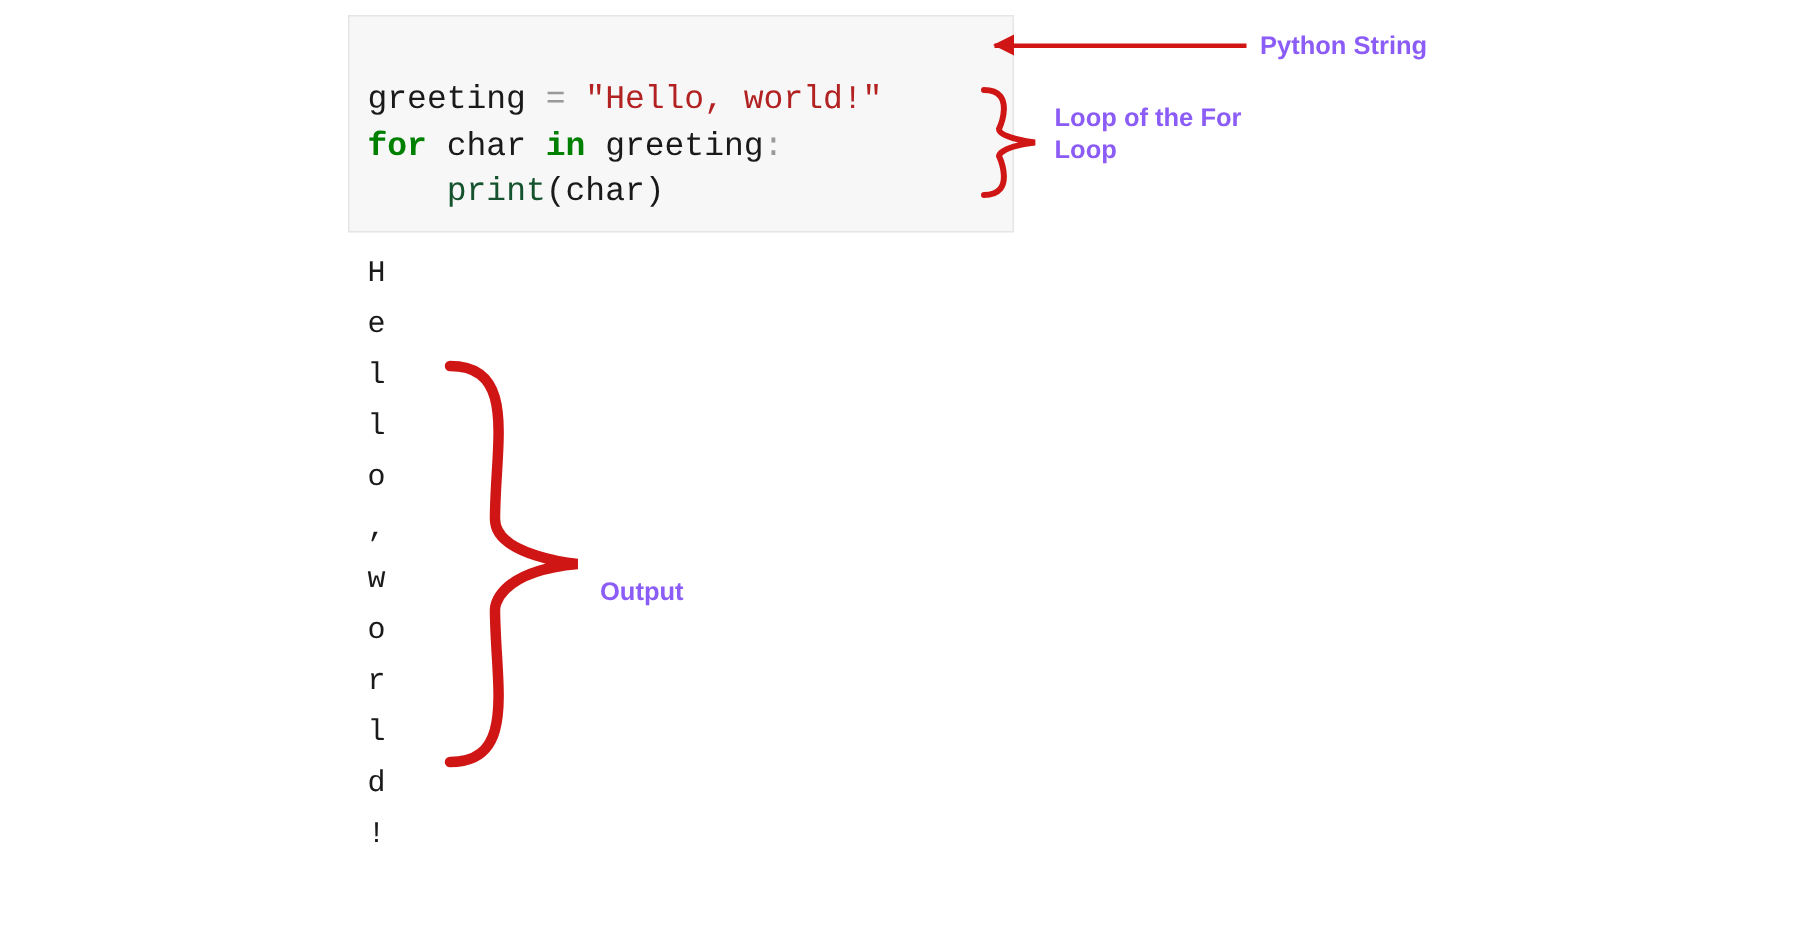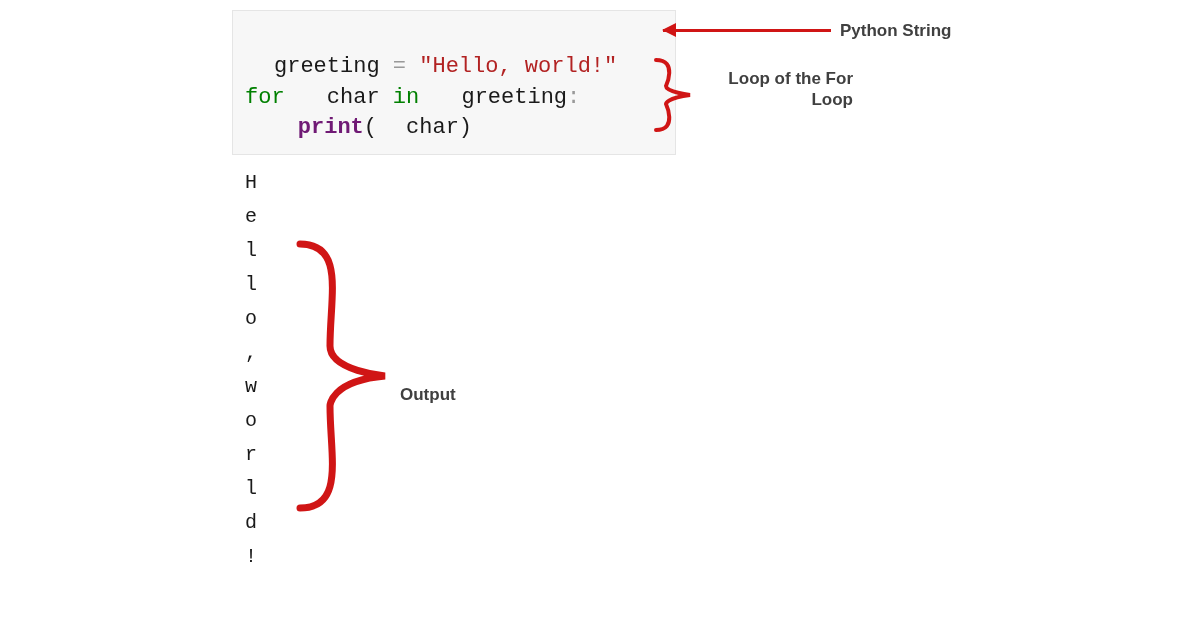--- a/index.html
+++ b/index.html
@@ -19,44 +19,44 @@
     width: 418px;
     background: #f7f7f7;
     border: 1px solid #e5e5e5;
     padding: 10px 12px 10px 12px;
     font-family: "Courier New", Courier, monospace;
     font-size: 22px;
     line-height: 1.4;
     white-space: pre;
     color: #222;
   }
-  .tok-var   { color: #1a1a1a; margin-left: 29px; }
+  .tok-var   { color: #1a1a1a; }
   .tok-op    { color: #999999; }
   .tok-str   { color: #b22222; }
-  .tok-kw    { color: #008000; font-weight: normal; }
-  .tok-func  { color: #701a75; font-weight: bold; }
+  .tok-kw    { color: #008000; font-weight: bold; }
+  .tok-func  { color: #14532d; }
   .tok-paren { color: #1a1a1a; }
 
   .output {
     position: absolute;
     left: 245px;
     top: 166px;
     font-family: "Courier New", Courier, monospace;
     font-size: 20px;
     line-height: 1.7;
     color: #1a1a1a;
   }
 
   .annot {
     position: absolute;
-    color: #404040;
+    color: #8b5cf6;
     font-weight: 700;
     font-size: 17px;
     line-height: 1.25;
-    text-align: right;
+    text-align: left;
   }
   #annot-string { left: 840px; top: 20px; }
   #annot-loop   { left: 703px; top: 68px; width: 150px; }
   #annot-output { left: 400px; top: 384px; }
 
   .arrow {
     position: absolute;
     height: 3px;
     background: #d01515;
   }

